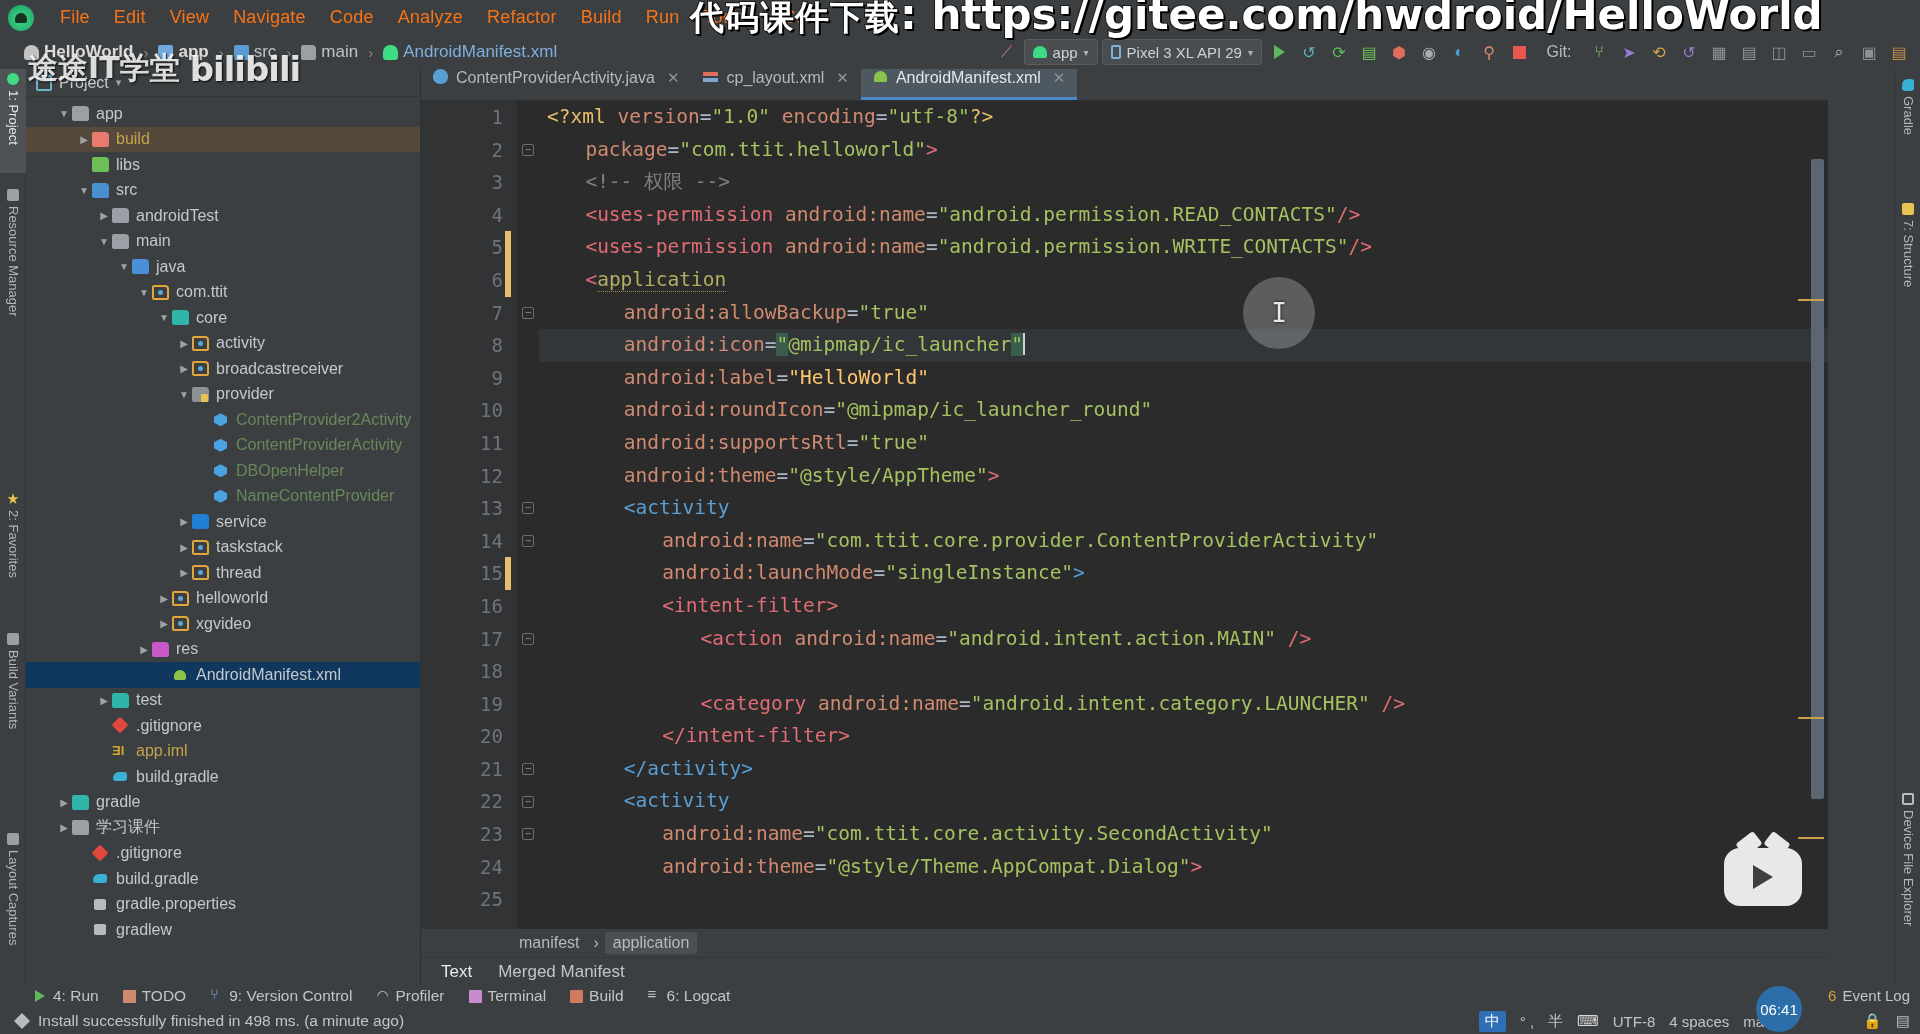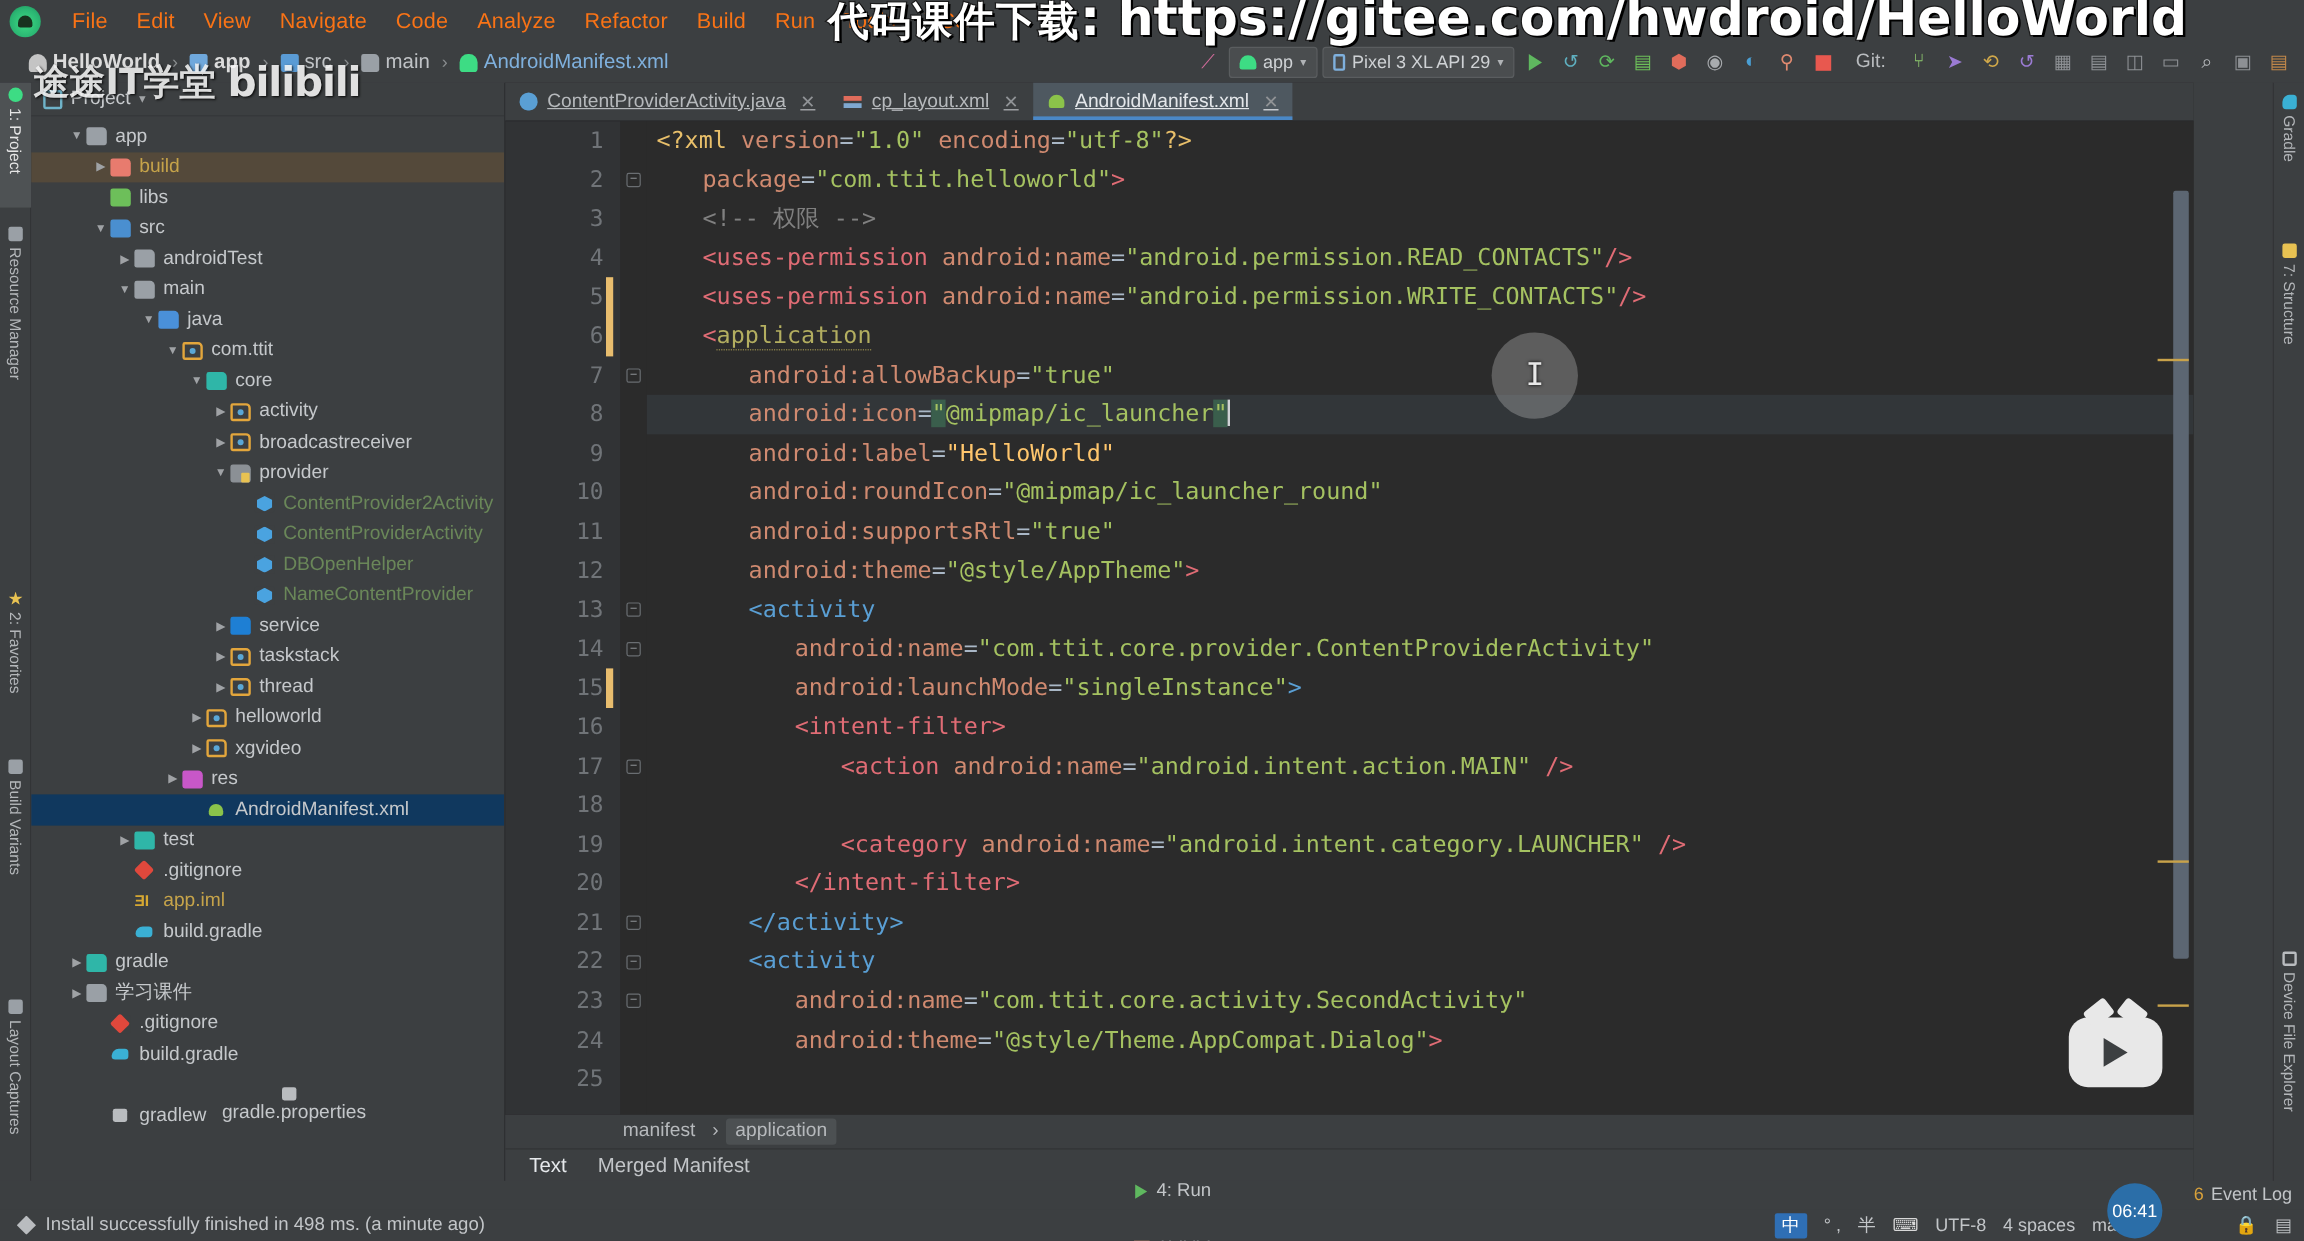--- a/index.html
+++ b/index.html
@@ -190,22 +190,22 @@
   
   .editor-wrap {
     position: absolute; left: 421px; top: 69px; right: 92px; bottom: 49px;
     background: #2b2b2b;
   }
   .tabs {
     height: 32px; background: #3c3f41; display: flex; align-items: stretch;
     border-bottom: 1px solid #2e3032;
   }
   .tab {
-    display: flex; align-items: center; gap: 8px; padding: 0 12px;
-    font-size: 16px; color: #b6b9bc; position: relative; white-space: nowrap; text-decoration: underline;
+    display: flex; align-items: flex-start; gap: 8px; padding: 0 12px;
+    font-size: 16px; color: #b6b9bc; position: relative; white-space: nowrap;
   }
   .tab.active { background: #4e5860; color: #e4e7ea; }
   .tab.active:after {
     content:""; position:absolute; left:0;right:0;bottom:0;height:3px;background:#4a88c7;
   }
   .tab .x { font-size: 15px; color: #909396; margin-left: 4px; }
   .tab .ti { width:15px;height:15px;flex:none;position:relative;}
   .ti.java:after{content:"";position:absolute;inset:0;background:#5a9fd4;border-radius:50% 50% 45% 45%;}
   .ti.xml:after{content:"";position:absolute;left:0;top:3px;width:15px;height:4px;background:#e06c5b;box-shadow:0 6px 0 #7fa8d0;}
   .ti.manifest:after{content:"";position:absolute;left:1px;top:2px;width:13px;height:11px;background:#8bc34a;border-radius:7px 7px 2px 2px;}
@@ -287,21 +287,21 @@
   
   .rightstrip {
     position: absolute; right: 0; top: 69px; width: 26px; bottom: 49px;
     background: #3c3f41; border-left: 1px solid #323436;
   }
 
   
   .statusbar-tabs {
     position: absolute; left: 0; bottom: 26px; width: 1920px; height: 24px;
     background: #3c3f41; display: flex; align-items: center; gap: 24px;
-    padding-left: 34px; font-size: 15.5px; color: #c2c5c8; flex-direction: column;
+    padding-left: 34px; font-size: 15.5px; color: #c2c5c8;
   }
   .sb-item { display: flex; align-items: center; gap: 6px; white-space: nowrap;}
   .mini { width: 13px; height: 13px; flex: none; border-radius: 2px; position: relative;}
   .mini.run{background:transparent;}
   .mini.run:after{content:"";position:absolute;left:1px;top:0;border-left:10px solid #5fb85f;border-top:6px solid transparent;border-bottom:6px solid transparent;}
   .mini.todo{background:#d08a70;border-radius:1px;}
   .mini.vcs{background:transparent;color:#7fb0dd;}
   .mini.vcs:after{content:"⑂";position:absolute;left:0;top:-4px;color:#7fb0dd;font-size:14px;}
   .mini.prof{background:transparent;color:#b9bcbf;}
   .mini.prof:after{content:"◠";position:absolute;left:0;top:-3px;color:#b9bcbf;font-size:14px;}
@@ -620,21 +620,21 @@
         <div class="trow" style="padding-left: 50px;">
           <span class="arrow none">▶</span>
           <span class="tico gitig"></span>
           <span class="tname white">.gitignore</span>
         </div>
         <div class="trow" style="padding-left: 50px;">
           <span class="arrow none">▶</span>
           <span class="tico gradlefile"></span>
           <span class="tname white">build.gradle</span>
         </div>
-        <div class="trow" style="padding-left: 50px; flex-direction: column;">
+        <div class="trow" style="padding-left: 50px;">
           <span class="arrow none">▶</span>
           <span class="tico props"></span>
           <span class="tname white">gradle.properties</span>
         </div>
         <div class="trow" style="padding-left: 50px;">
           <span class="arrow none">▶</span>
           <span class="tico props"></span>
           <span class="tname white">gradlew</span>
         </div>
       </div>

